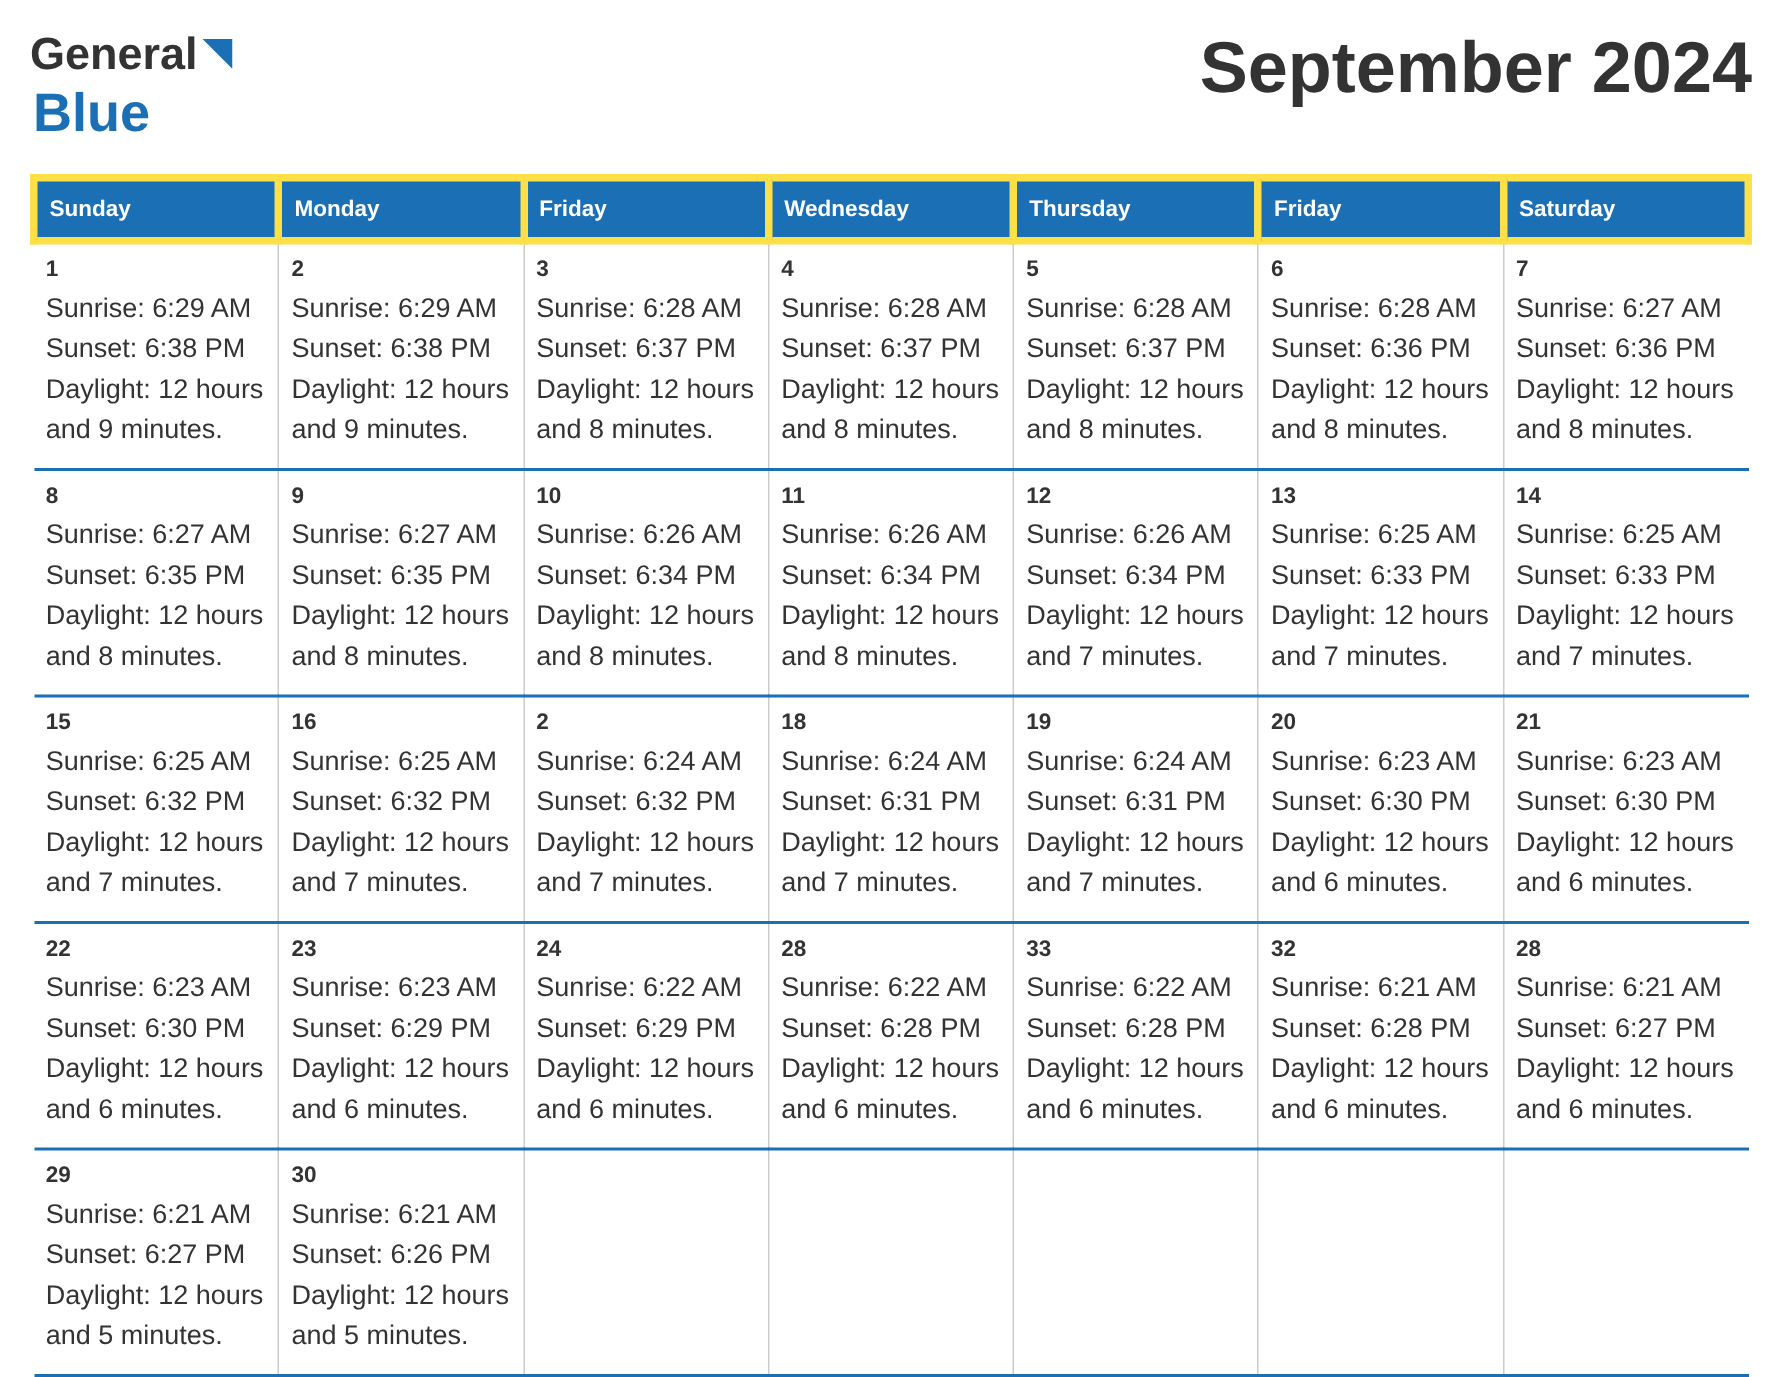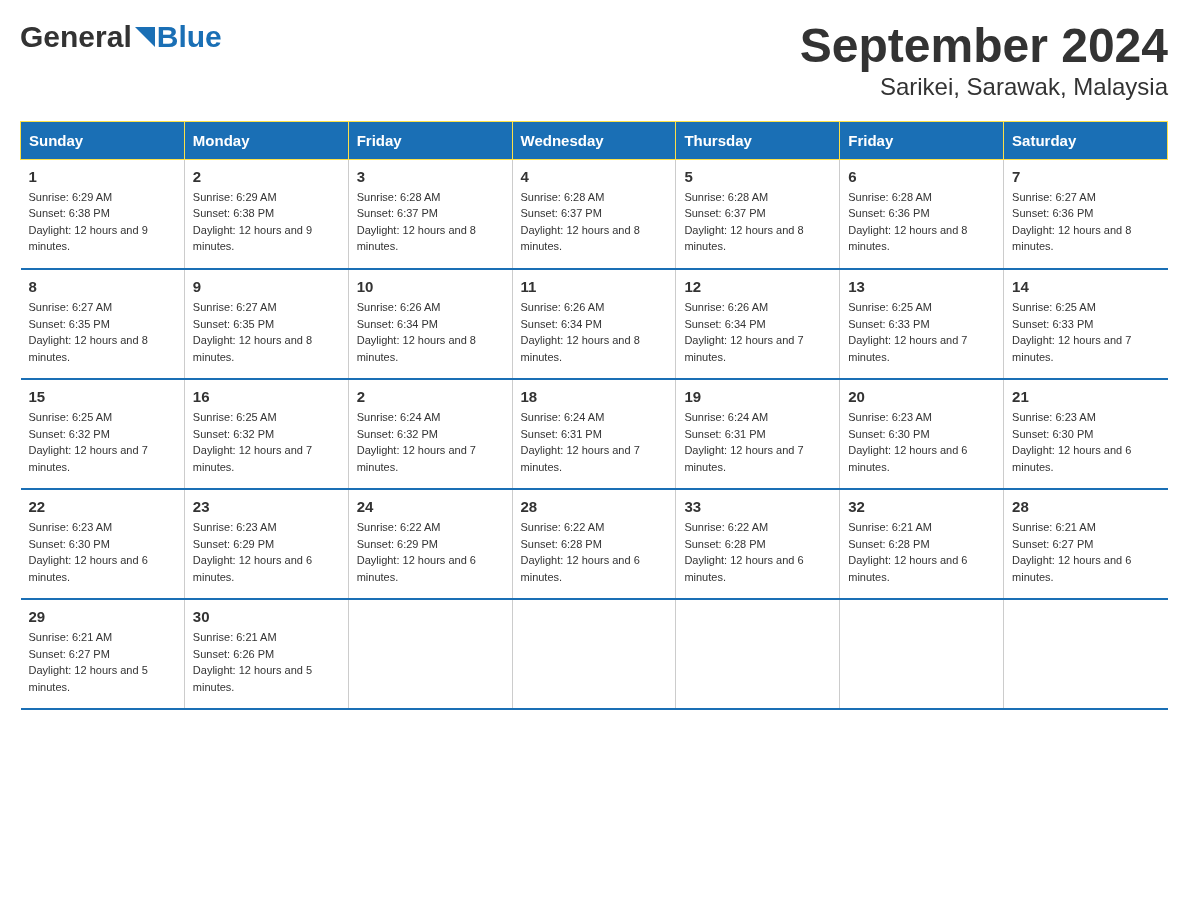--- a/index.html
+++ b/index.html
@@ -11,20 +11,21 @@
       padding: 20px;
     }
     .header {
       display: flex;
       justify-content: space-between;
       align-items: flex-start;
       margin-bottom: 20px;
     }
     .logo-wrapper {
       display: flex;
+      flex-direction: column;
     }
     .title-area {
       text-align: right;
     }
     .title-area h1 {
       font-size: 48px;
       font-weight: bold;
       color: #333;
       line-height: 1.1;
     }
@@ -40,21 +41,21 @@
     }
     thead tr {
       background-color: #1a6fb5;
     }
     thead th {
       color: #fff;
       font-size: 15px;
       font-weight: bold;
       padding: 10px 8px;
       text-align: left;
-      border: 1px solid #fde047;
+      border: 5px solid #fde047;
     }
     tbody tr {
       border-bottom: 2px solid #1a6fb5;
     }
     tbody td {
       vertical-align: top;
       padding: 8px 8px 12px 8px;
       font-size: 13px;
       color: #333;
       border-right: 1px solid #ccc;
@@ -63,21 +64,21 @@
     tbody td:last-child {
       border-right: none;
     }
     .day-num {
       font-size: 15px;
       font-weight: bold;
       display: block;
       margin-bottom: 4px;
     }
     .day-info {
-      font-size: 11px;
+      font-size: 18px;
       line-height: 1.5;
       color: #333;
     }
     .empty-cell {
       background: #fff;
     }
     .logo-row1 {
       display: flex;
       align-items: baseline;
     }
@@ -89,26 +90,25 @@
   <div class="logo-wrapper">
     <div class="logo-row1">
       <span style="font-size:30px;font-weight:bold;color:#333;">General</span>
       <span style="display:inline-block;margin-left:3px;margin-bottom:2px;">
         <svg width="20" height="20" viewBox="0 0 20 20">
           <polygon points="0,0 20,0 20,20" fill="#1a6fb5"></polygon>
         </svg>
       </span>
     </div>
     <div>
-      <span style="font-size:30px;font-weight:bold;color:#1a6fb5;margin-left:2px;">Blue</span>
+      <span style="font-size:36px;font-weight:bold;color:#1a6fb5;margin-left:2px;">Blue</span>
     </div>
   </div>
   <div class="title-area">
     <h1>September 2024</h1>
-    <h2>Sarikei, Sarawak, Malaysia</h2>
   </div>
 </div>
 
 <table>
   <thead>
     <tr>
     <th>Sunday</th>
         <th>Monday</th>
         <th>Friday</th>
         <th>Wednesday</th>

